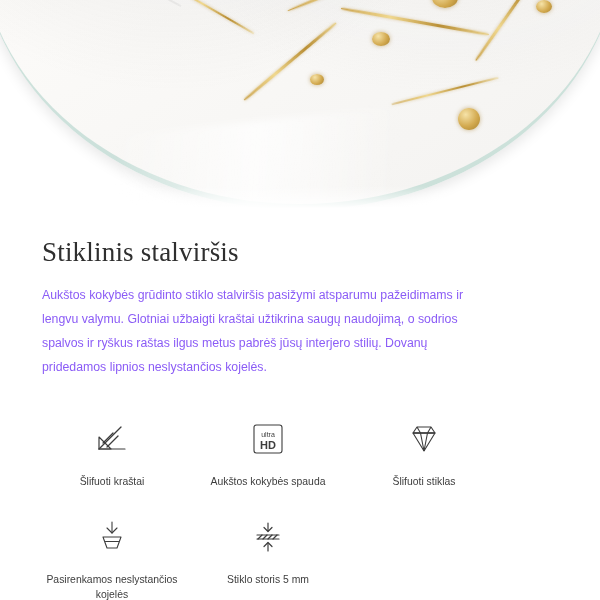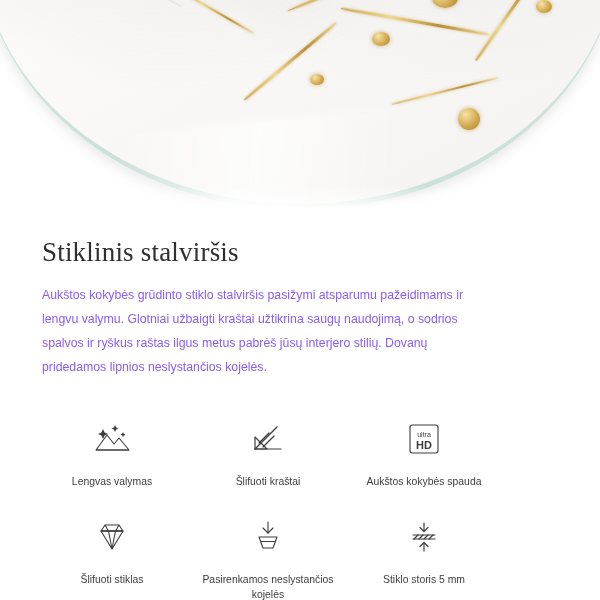--- a/index.html
+++ b/index.html
@@ -165,32 +165,20 @@
 
   <div class="content">
     <h1 class="title">
       <span>Stiklinis stalviršis</span>
     </h1>
     <p class="body">Aukštos kokybės grūdinto stiklo stalviršis pasižymi atsparumu pažeidimams ir lengvu valymu. Glotniai užbaigti kraštai užtikrina saugų naudojimą, o sodrios spalvos ir ryškus raštas ilgus metus pabrėš jūsų interjero stilių. Dovanų pridedamos lipnios neslystančios kojelės.</p>
   </div>
 
   <div class="features">
 
-    <div class="feature">
-      <div class="ico">
-        <svg width="44" height="40" viewBox="0 0 44 40" fill="none" stroke="#3d3d3d" stroke-width="1.1">
-          <path d="M6 31 L17 16 L24 25 L29 19 L39 31 Z" stroke-linejoin="round"></path>
-          <path d="M6 31 H39"></path>
-          <path d="M13 10 l1.6 3.6 L18 15 l-3.4 1.4 L13 20 l-1.6-3.6 L8 15 l3.4-1.4 Z" fill="#3d3d3d" stroke="none"></path>
-          <path d="M25 6 l1.1 2.4 L28.5 9.5 l-2.4 1 L25 13 l-1.1-2.5 L21.5 9.5 l2.4-1.1 Z" fill="#3d3d3d" stroke="none"></path>
-          <path d="M33 13 l.8 1.8 L35.6 15.6 l-1.8.8 L33 18.2 l-.8-1.8 L30.4 15.6 l1.8-.8 Z" fill="#3d3d3d" stroke="none"></path>
-        </svg>
-      </div>
-      <div class="cap">Lengvas valymas</div>
-    </div>
 
     <div class="feature">
       <div class="ico">
         <svg width="42" height="40" viewBox="0 0 42 40" stroke="#3d3d3d" stroke-width="1.2" fill="none" stroke-linecap="round">
           <path d="M8 30 L30 8"></path>
           <path d="M8 30 L8 18 L20 30 Z" stroke-linejoin="round"></path>
           <path d="M12 24 L22 14"></path>
           <path d="M16 28 L27 17"></path>
           <path d="M8 30 L34 30" stroke-width="1.2"></path>
         </svg>

